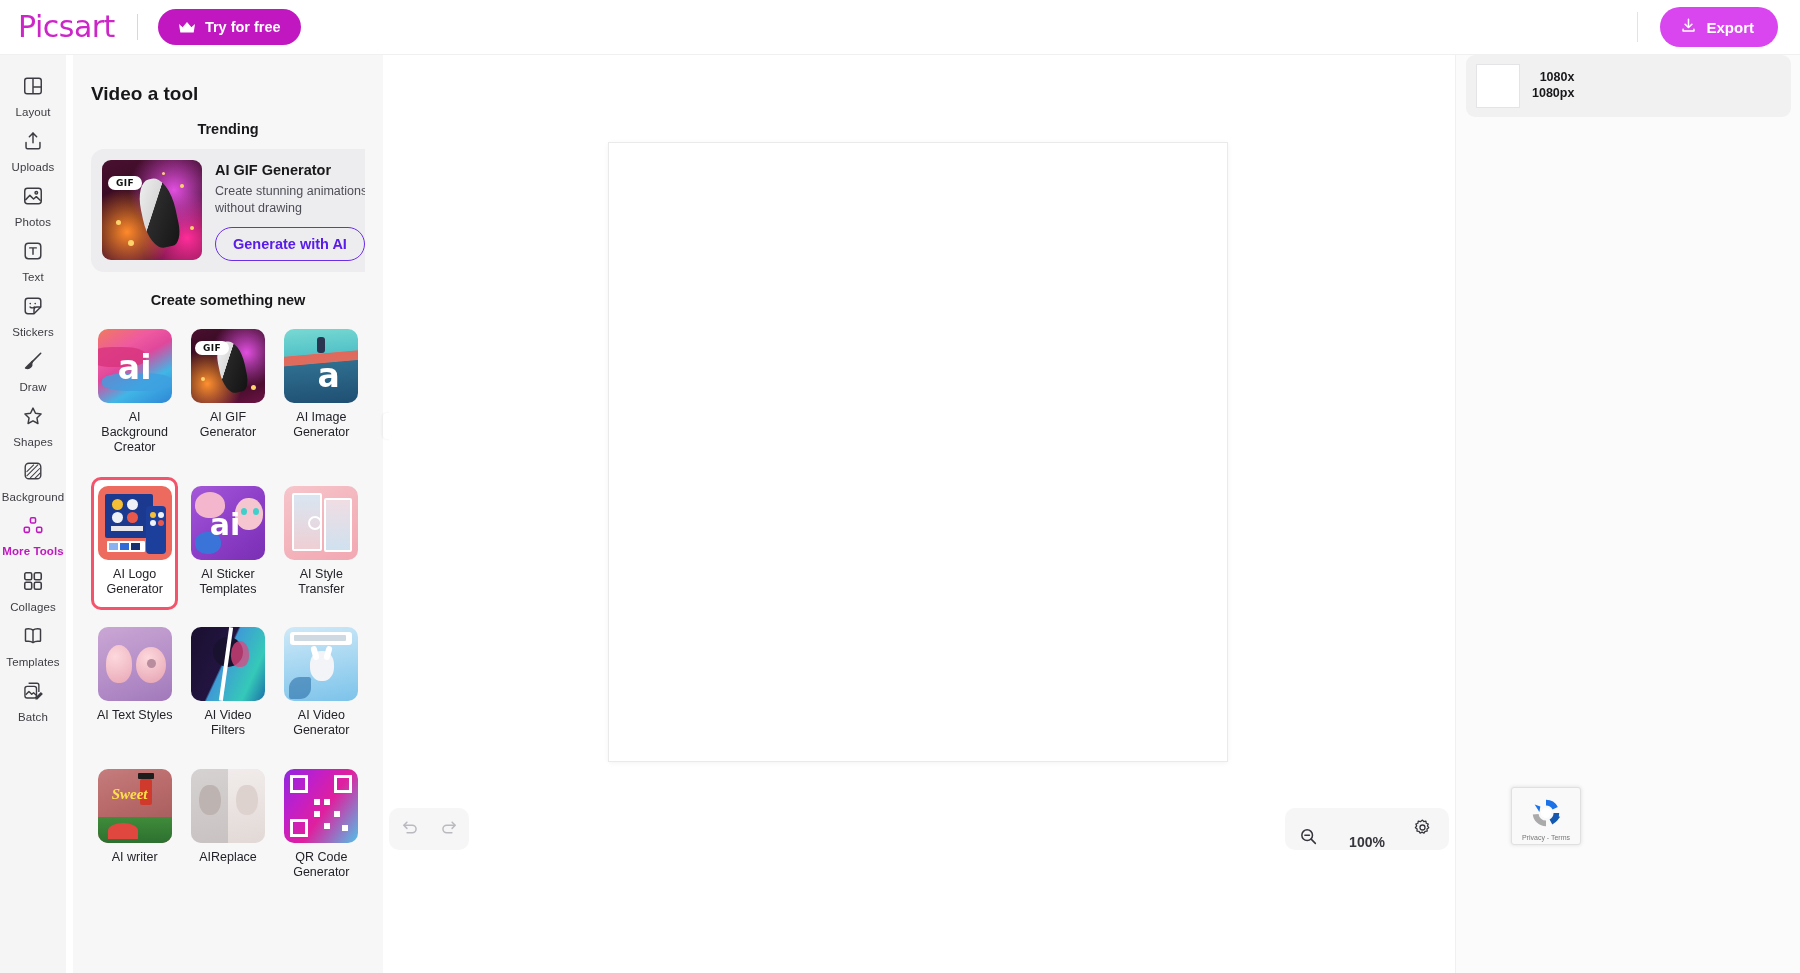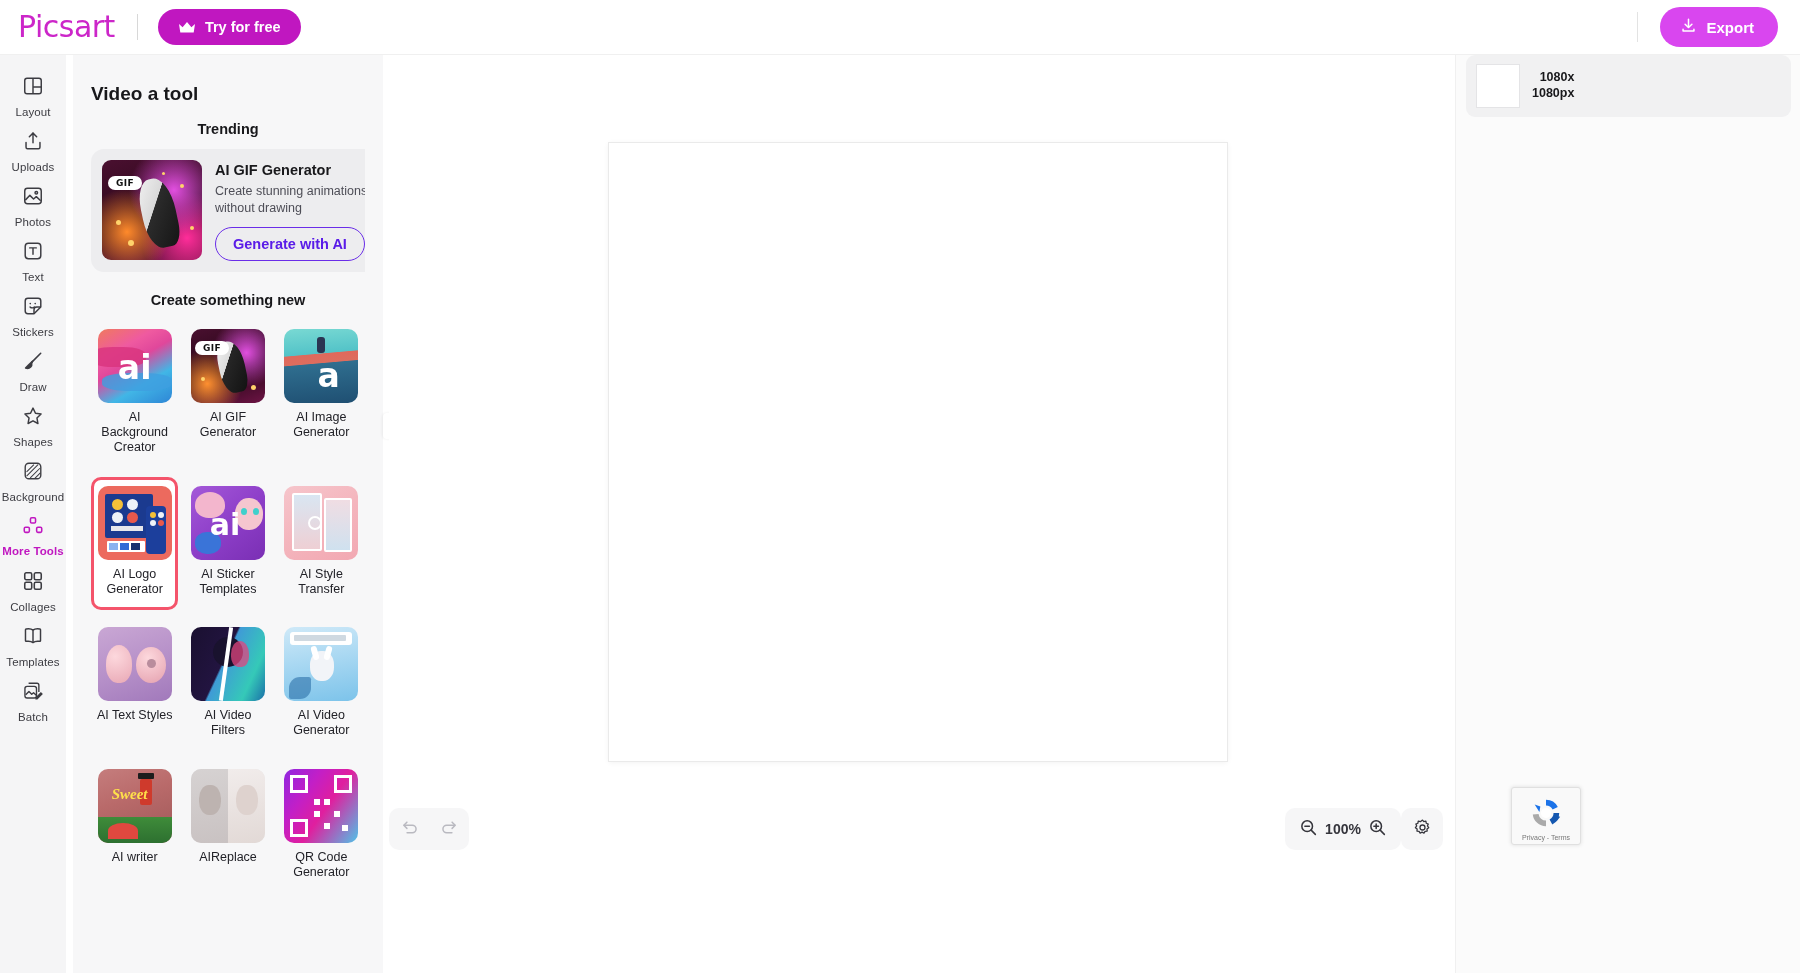--- a/index.html
+++ b/index.html
@@ -160,21 +160,21 @@
   }
   .undo-redo {
     position: absolute; left: 0px; top: 753px; width: 80px; height: 42px;
     background: #f6f6f7; border-radius: 10px; display: flex;
     align-items: center; justify-content: space-around;
     color: #b9b9c0;
   }
   .zoom-bar {
     position: absolute; left: 896px; top: 753px; height: 42px;
     background: #f6f6f7; border-radius: 10px; display: flex;
-    align-items: center; gap: 4px; padding: 0 14px; color: #35353c;
+    align-items: flex-end; gap: 28px; padding: 0 14px; color: #35353c;
   }
   .zoom-val { font-size: 14px; font-weight: 700; min-width: 42px; text-align: center; }
   .settings-btn {
     position: absolute; left: 1012px; top: 753px; width: 42px; height: 42px;
     background: #f6f6f7; border-radius: 10px; display: flex;
     align-items: center; justify-content: center; color: #35353c; cursor: pointer;
   }
 
   
   .right-rail {

